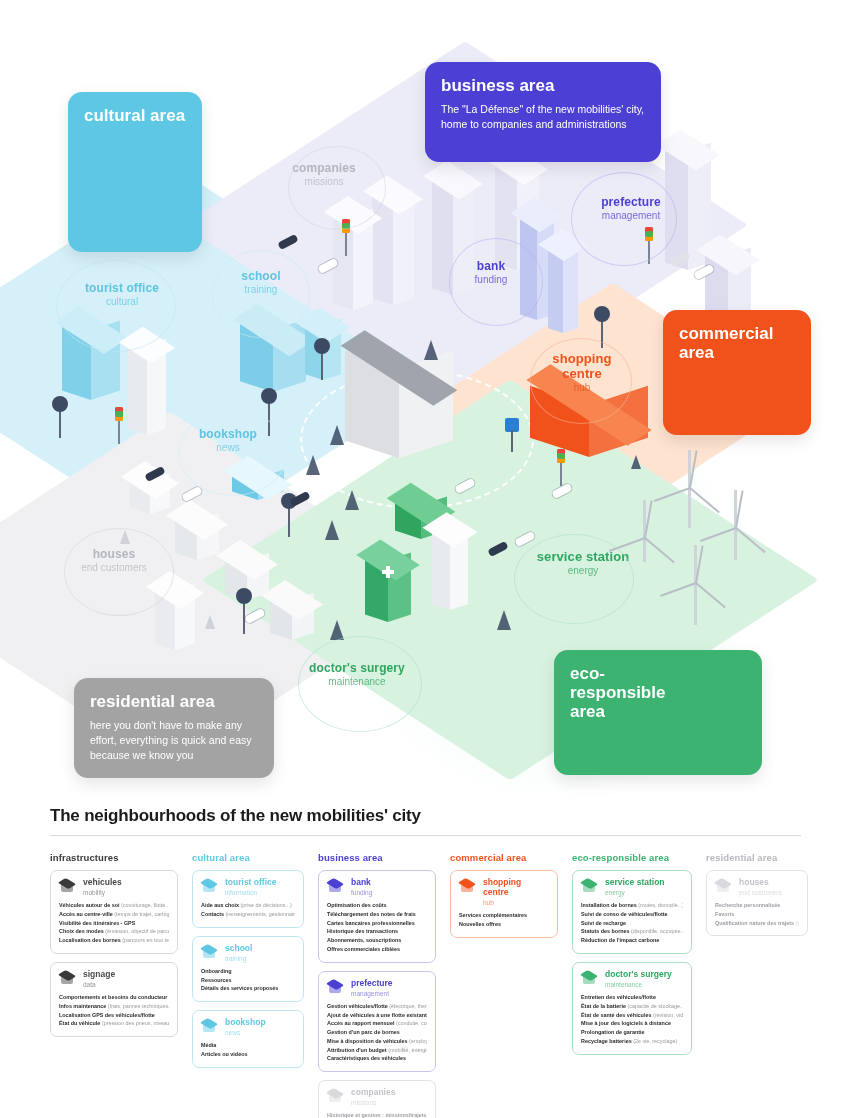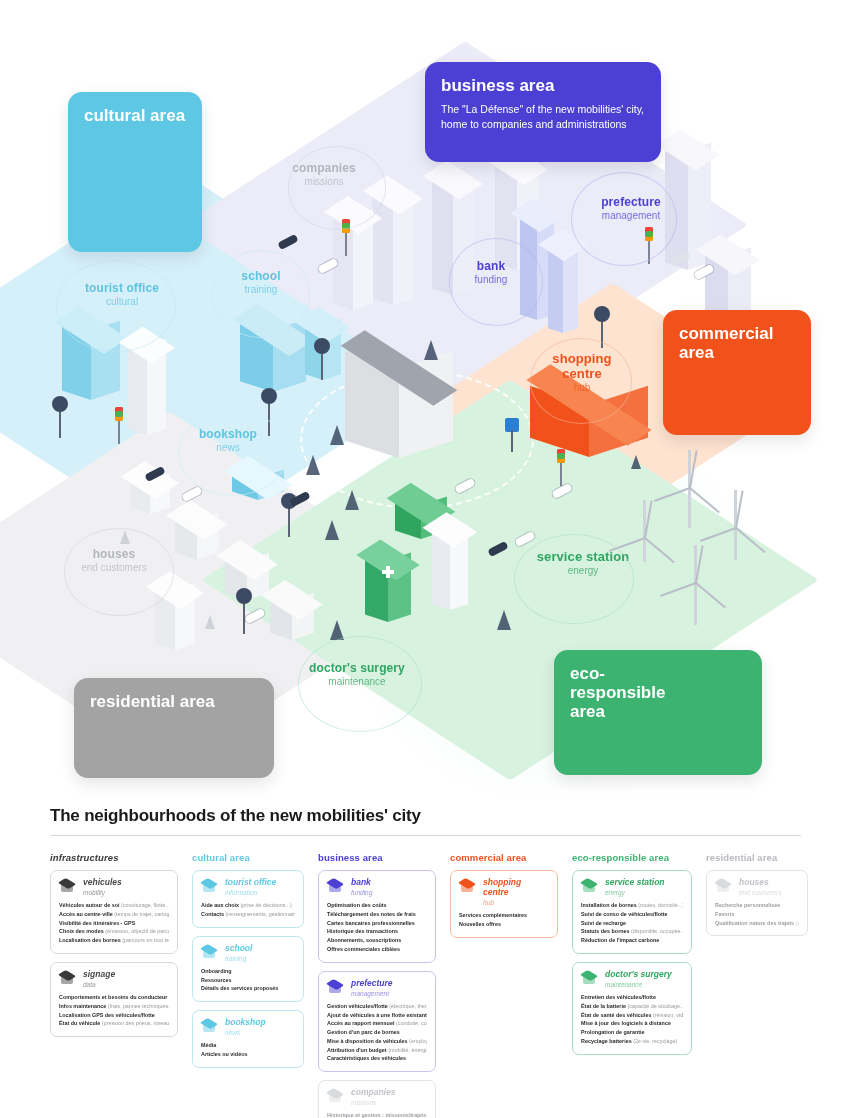--- a/index.html
+++ b/index.html
@@ -98,35 +98,35 @@
              color:#1b1b1b;letter-spacing:-.2px;}
   #legend .rule{margin-top:9px;height:1px;background:#d9d9d9;}
 
   .cols{display:flex;gap:14px;margin-top:16px;align-items:flex-start;}
   .col{flex:0 0 auto;}
   .col .chead{font-size:9.5px;font-weight:bold;margin-bottom:7px;letter-spacing:.1px;}
 
   .card{border:1px solid #d7d9de;border-radius:7px;background:#fff;
         padding:7px 8px 8px;box-sizing:border-box;margin-bottom:8px;}
   .card .hd{display:flex;align-items:flex-start;gap:6px;margin-bottom:5px;}
-  .card .ttl{font-size:8.5px;font-weight:bold;line-height:1.15;font-style:italic;}
+  .card .ttl{font-size:8.5px;font-weight:bold;line-height:1.15;}
   .card .sub{font-size:6.5px;font-weight:normal;opacity:.6;display:block;margin-top:1px;}
   .card ul{margin:0;padding:0;list-style:none;}
   .card li{font-size:5.4px;font-weight:bold;line-height:1.62;color:#2b2b2b;
            white-space:nowrap;overflow:hidden;}
   .card li .lt{font-weight:normal;opacity:.5;}
 
   
   .ico{flex:0 0 auto;width:18px;height:16px;position:relative;}
   .ico i{position:absolute;display:block;}
   .ico .cube-t{left:2px;top:1px;width:12px;height:9px;border-radius:2px;
                transform:rotate(45deg) skew(-14deg,-14deg);}
   .ico .cube-b{left:2px;top:6px;width:12px;height:8px;border-radius:2px;opacity:.75;}
 
-  .col-infra .chead{color:#3a3a3a;font-style:italic;}
+  .col-infra .chead{color:#3a3a3a;}
   .col-cult  .chead{color:#5ec8e4;} .col-cult  .card{border-color:#bfe7f3;}
   .col-cult  .ttl{color:#5ec8e4;}
   .col-bus   .chead{color:#4b3fd4;} .col-bus   .card{border-color:#c9c5ef;}
   .col-bus   .ttl{color:#4b3fd4;}
   .col-com   .chead{color:#f1511b;} .col-com   .card{border-color:#f6bda4;}
   .col-com   .ttl{color:#f1511b;}
   .col-eco   .chead{color:#3cb371;} .col-eco   .card{border-color:#a9e0c2;}
   .col-eco   .ttl{color:#2fa560;}
   .col-res   .chead{color:#b7b9be;} .col-res   .card{border-color:#e2e3e6;}
   .col-res   .ttl{color:#b7b9be;}
@@ -414,20 +414,21 @@
     <p>The "La Défense" of the new mobilities' city, home to companies and administrations</p>
   </div>
   <div class="callout co-commercial">
     <h3>commercial area</h3>
   </div>
   <div class="callout co-eco">
     <h3>eco-responsible area</h3>
   </div>
   <div class="callout co-resident">
     <h3>residential area</h3>
+    <p>here you don't have to make any effort, everything is quick and easy because we know you</p>
   </div>
 </div>
 
 <div id="legend">
   <h2>The neighbourhoods of the new mobilities' city</h2>
   <div class="rule"></div>
   <div class="cols" id="legend-cols">
       <div class="col col-infra" style="width: 128px;">
         <div class="chead">infrastructures</div>
         <div class="card">

